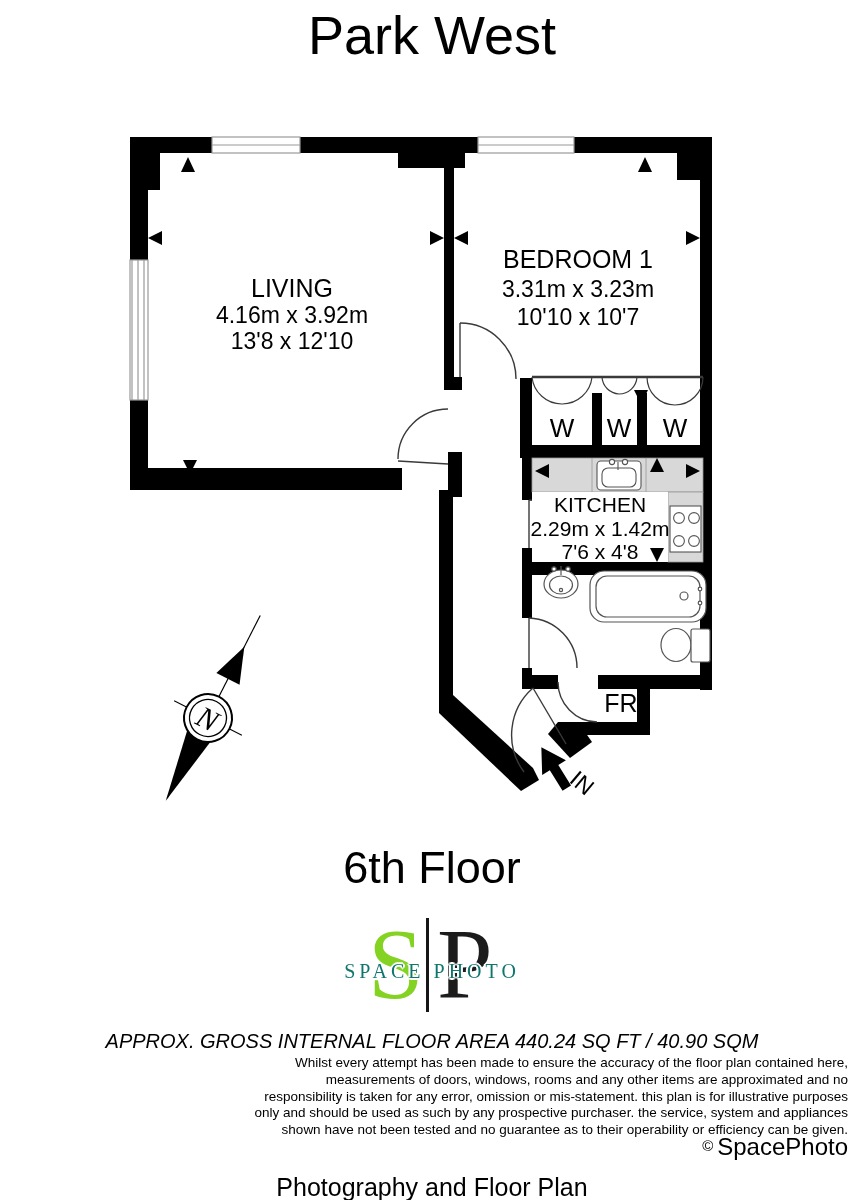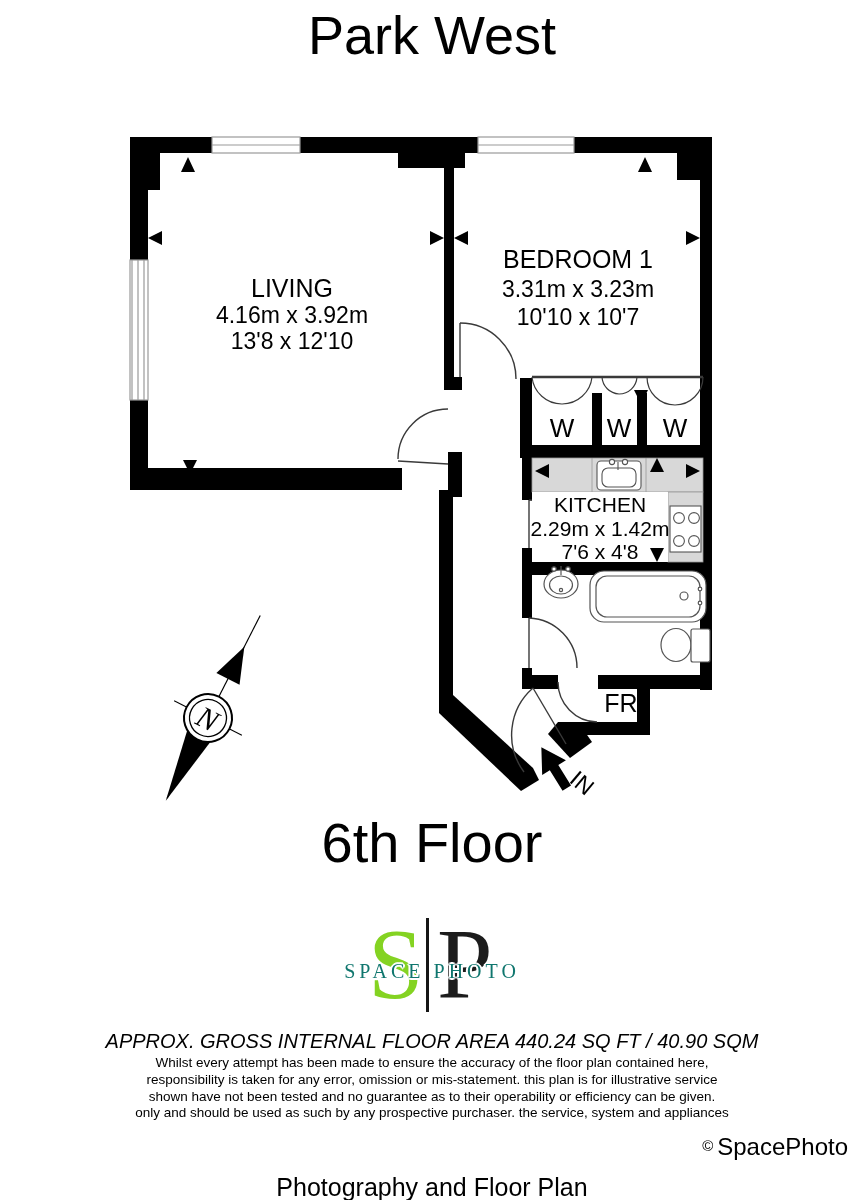--- a/index.html
+++ b/index.html
@@ -4,40 +4,40 @@
 <style>
   html,body { margin:0; padding:0; }
   body {
     width:848px; height:1200px; background:#ffffff; position:relative;
     font-family:"Liberation Sans", sans-serif; color:#000; overflow:hidden;
   }
   .abs { position:absolute;padding-left:16px; }
   .centered { left:0; right:0; text-align:center; }
 
   .page-title { top:4px; font-size:54px; letter-spacing:0px; }
-  .floor-label { top:810px; font-size:56px; }
+  .floor-label { top:842px; font-size:45px; }
 
   #plan-svg { position:absolute; top:0; left:0; }
 
   
   .logo { top:912px; left:0; right:0; height:104px; }
   .logo-inner { position:relative; width:180px; height:104px; margin:0 auto; font-family:"Liberation Serif", serif; }
   .logo-s { position:absolute; left:26px; top:14px; font-size:100px; line-height:76px; color:#84d322; }
   .logo-bar { position:absolute; left:84px; top:6px; width:3px; height:94px; background:#161616; }
   .logo-p { position:absolute; left:95px; top:14px; font-size:100px; line-height:76px; color:#1c1c1c; }
   .logo-wordmark {
     position:absolute; top:48px; left:50%; transform:translateX(-50%);
     font-size:20px; letter-spacing:4px; white-space:nowrap; color:#0f766e;
     text-shadow:-2px 0 0 #fff, 2px 0 0 #fff, 0 -2px 0 #fff, 0 2px 0 #fff,
                 -1px -1px 0 #fff, 1px 1px 0 #fff, 1px -1px 0 #fff, -1px 1px 0 #fff;
   }
 
   
   .area-line { top:1030px; font-size:20px;font-style:italic; }
-  .disclaimer { top:1055px; font-size:13.5px; line-height:16.8px; }
+  .disclaimer { top:1055px; font-size:13.5px; line-height:16.8px;text-align:right; }
   .copyright { top:1133px; font-size:24px;text-align:right; }
   .copyright .sym { font-size:15px; vertical-align:4px; margin-right:4px; }
   .tagline { top:1163px; font-size:25px;margin-top:10px; }
 </style>
 </head>
 <body>
 
 <div class="abs centered page-title">Park West</div>
 
 <svg id="plan-svg" width="848" height="830" viewBox="0 0 848 830" xmlns="http://www.w3.org/2000/svg">
@@ -239,22 +239,23 @@
     <div class="logo-bar"></div>
     <span class="logo-p">P</span>
     <span class="logo-wordmark">SPACE PHOTO</span>
   </div>
 </div>
 
 <div class="abs centered area-line">APPROX. GROSS INTERNAL FLOOR AREA 440.24 SQ FT / 40.90 SQM</div>
 
 <div class="abs centered disclaimer">
   <div>Whilst every attempt has been made to ensure the accuracy of the floor plan contained here,</div>
-  <div>responsibility is taken for any error, omission or mis-statement. this plan is for illustrative service</div>
+  <div>measurements of doors, windows, rooms and any other items are approximated and no</div>
+  <div>responsibility is taken for any error, omission or mis-statement. this plan is for illustrative purposes</div>
+  <div>only and should be used as such by any prospective purchaser. the service, system and appliances</div>
   <div>shown have not been tested and no guarantee as to their operability or efficiency can be given.</div>
-  <div>only and should be used as such by any prospective purchaser. the service, system and appliances</div>
 </div>
 
 <div class="abs centered copyright">
   <span class="sym">©</span><span>SpacePhoto</span>
 </div>
 
 <div class="abs centered tagline">Photography and Floor Plan</div>
 
 </body></html>

